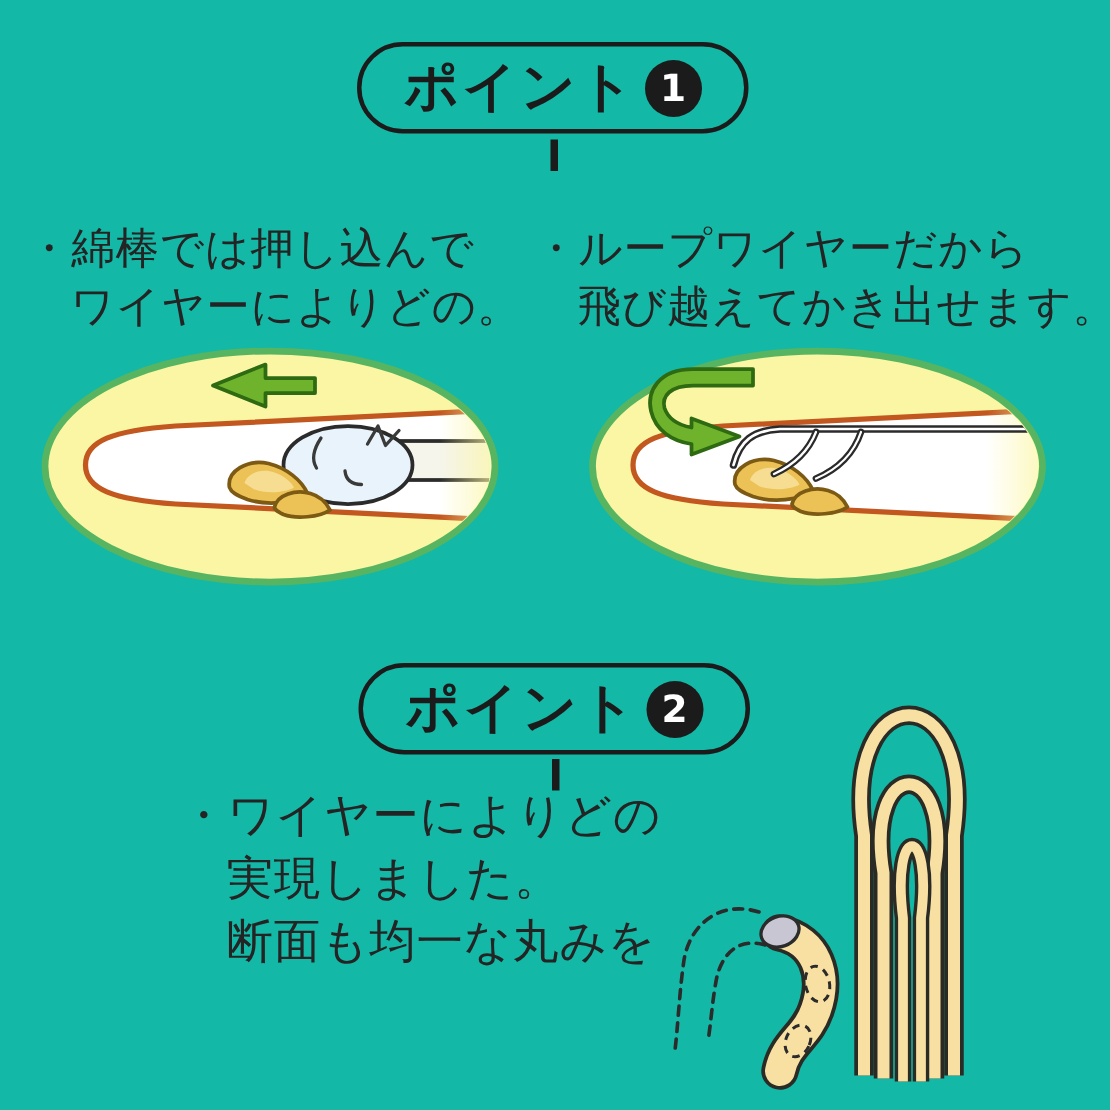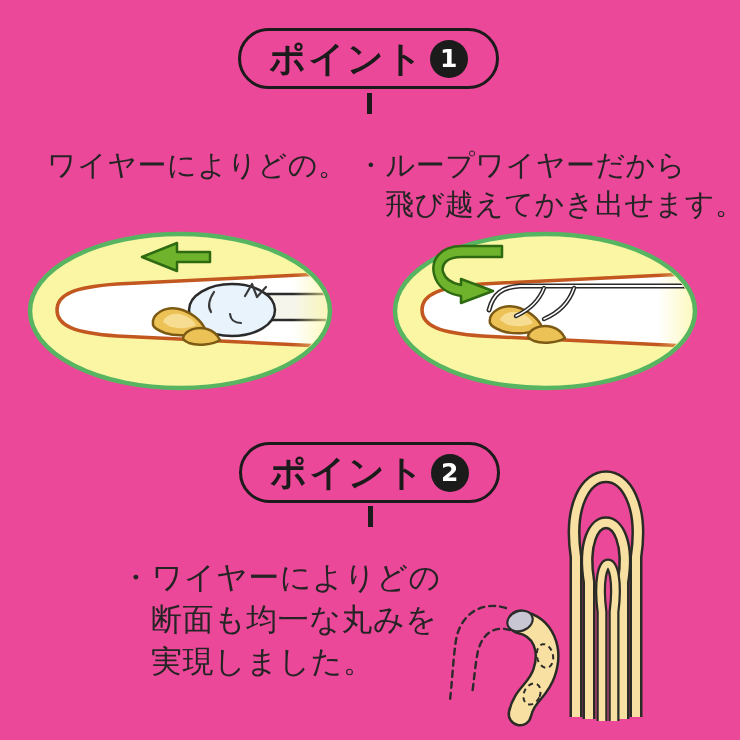--- a/index.html
+++ b/index.html
@@ -3,21 +3,21 @@
 <meta charset="utf-8">
 <style>
   html,body{margin:0;padding:0;}
   body{
     width:740px;height:740px;
     background:#d7e9d1;
     font-family:"DejaVu Sans", sans-serif;
     color:#1f1f1f;
     overflow:hidden;
   }
-  .stage{position:relative;width:740px;height:740px;background:#ec4899;}
+  .stage{position:relative;width:740px;height:740px;background:#14b8a6;}
 
   
   .badge{
     position:absolute;
     width:255px;height:55px;
     border:3.5px solid #1b1b1b;
     border-radius:34px;
     display:flex;align-items:center;justify-content:center;
     gap:5px;background:transparent;
   }
@@ -48,20 +48,21 @@
 
 <div class="stage">
 
   <div class="badge" style="left:238px;top:28px;">
     <span class="label">ポイント</span>
     <span class="numcircle">1</span>
   </div>
   <div class="tick" style="left:367px;top:93px;"></div>
 
   <div class="note" style="left:18px;top:146px;">
+    <div>・綿棒では押し込んで</div>
     <div class="indent">ワイヤーによりどの。</div>
   </div>
   <div class="note" style="left:356px;top:146px;">
     <div>・ループワイヤーだから</div>
     <div class="indent">飛び越えてかき出せます。</div>
   </div>
 
   <svg style="left:25px;top:230px;" width="315" height="170" viewBox="0 0 315 170">
     <defs>
       <clipPath id="clipL">
@@ -122,24 +123,24 @@
     </g>
     <path d="M 112,16 L 72,16 C 49,16 41,31 44,44 C 47,57 58,64 71,66 L 71,73 L 103,61 L 71,49 L 71,55 C 60,53 55,48 53,42 C 51,34 57,27 72,27 L 112,27 Z" fill="#6fb32d" stroke="#2e6a12" stroke-width="2.5" stroke-linejoin="round"></path>
   </svg>
 
   <div class="badge" style="left:239px;top:442px;">
     <span class="label">ポイント</span>
     <span class="numcircle">2</span>
   </div>
   <div class="tick" style="left:368px;top:506px;"></div>
 
-  <div class="note2" style="left:120px;top:556px;">
+  <div class="note2" style="left:120px;top:523px;">
     <div>・ワイヤーによりどの</div>
+    <div class="indent">実現しました。</div>
     <div class="indent">断面も均一な丸みを</div>
-    <div class="indent">実現しました。</div>
   </div>
 
   <svg style="left:552px;top:462px;" width="150" height="264" viewBox="0 0 150 264">
     <g fill="none">
       <g>
         <path d="M24,255 V95 C8,-12 100,-12 84,95 V255" stroke="#2b2b26" stroke-width="13"></path>
         <path d="M24,255 V95 C8,-12 100,-12 84,95 V255" stroke="#f8e0a2" stroke-width="8"></path>
       </g>
       <g>
         <path d="M37,257 V120 C24,41 84,41 71,120 V257" stroke="#2b2b26" stroke-width="13"></path>

